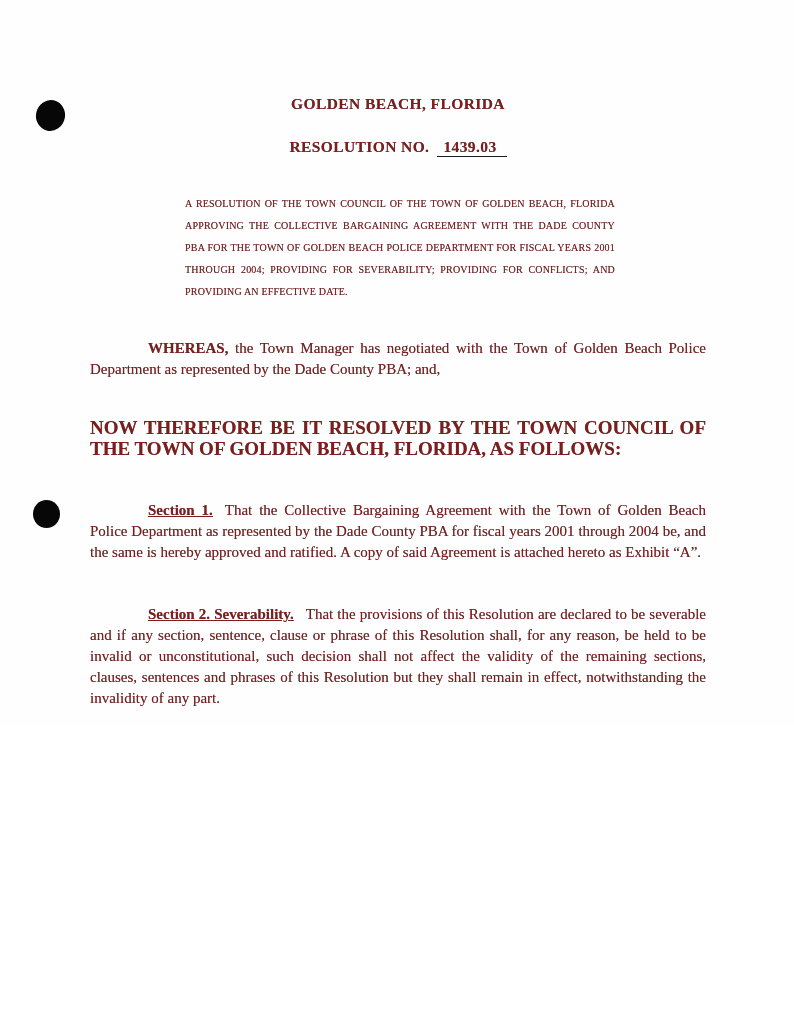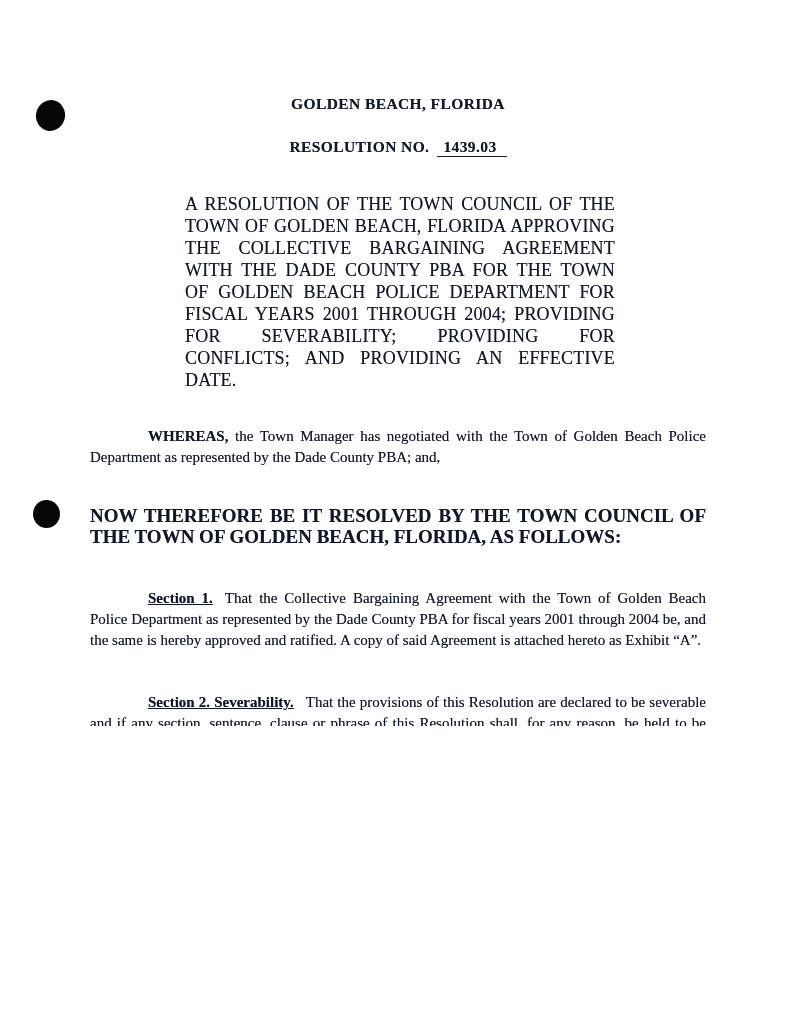--- a/index.html
+++ b/index.html
@@ -3,21 +3,21 @@
 <meta charset="utf-8">
 <style>
   * { margin: 0; padding: 0; box-sizing: border-box; }
   html, body { background: #ffffff; }
   .page {
     position: relative;
     width: 794px;
     height: 726px;
     background: #fefefe;
     font-family: "Liberation Serif", "DejaVu Serif", serif;
-    color: #0f172a;
+    color: #7f1d1d;
     overflow: hidden;
     text-shadow: 0 0 0.5px rgba(20,20,20,0.55);
   }
   .punch-hole {
     position: absolute;
     background: #070707;
     border-radius: 50%;
   }
   #hole-1 { left: 36px; top: 100px; width: 29px; height: 31px; transform: rotate(12deg); }
   #hole-2 { left: 33px; top: 500px; width: 27px; height: 28px; }
@@ -47,21 +47,21 @@
   }
   .res-no-line .num {
     border-bottom: 1.5px solid #1b1b1b;
     padding: 0 10px 1px 6px;
     margin-left: 8px;
   }
   .preamble {
     margin: 36px 16px 0 95px;
     width: 430px;
     text-align: justify;
-    font-size: 18px;
+    font-size: 10px;
     line-height: 22px;
     letter-spacing: 0.2px;
   }
   p.body-para {
     text-align: justify;
     text-indent: 58px;
   }
   .whereas-label { font-weight: bold; }
   .resolved-clause {
     margin-top: 37px;

